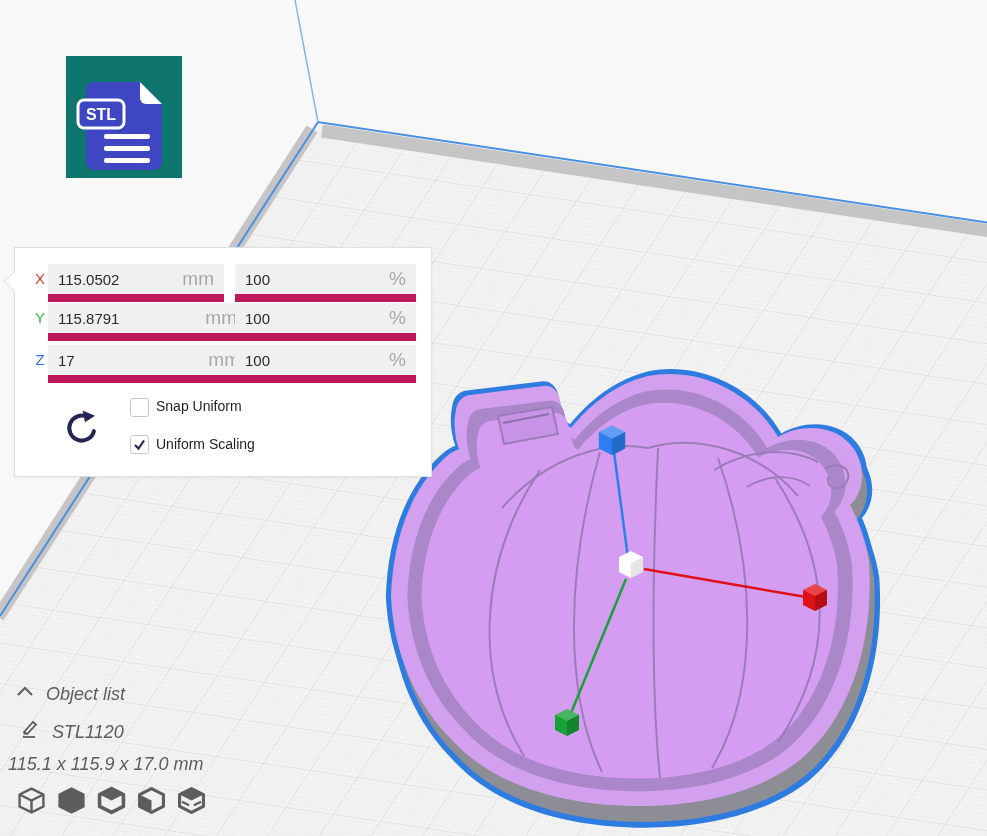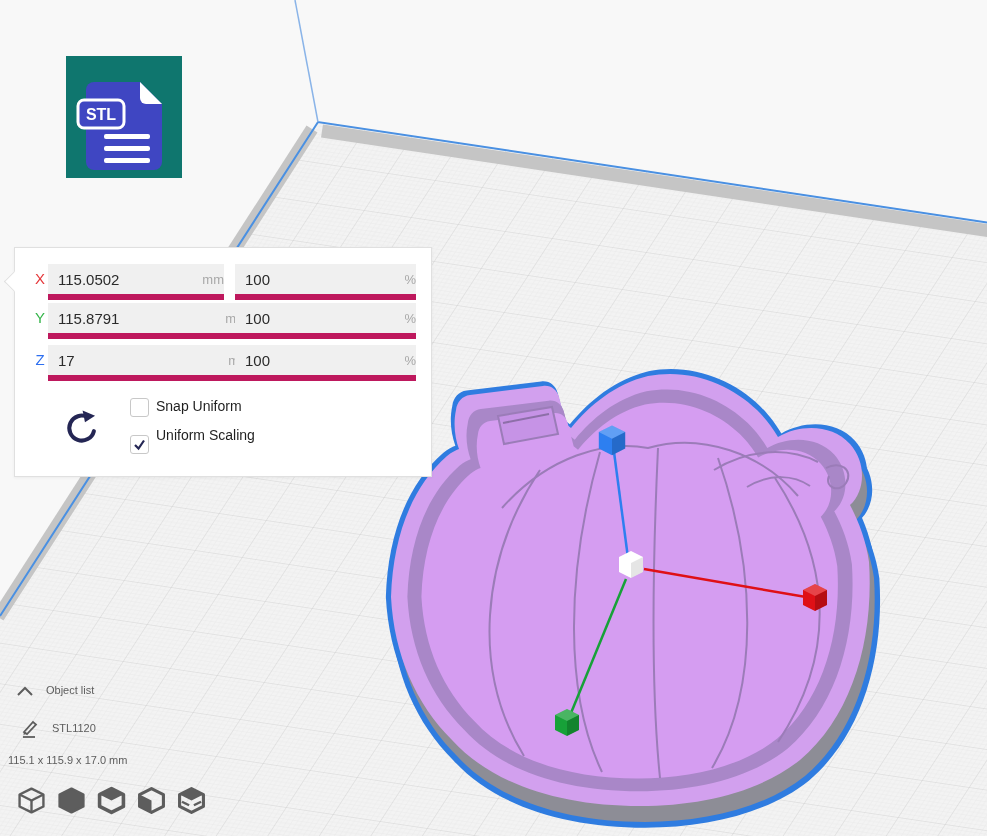--- a/index.html
+++ b/index.html
@@ -21,39 +21,39 @@
     background:#ffffff;border:1px solid #e0e0e0;z-index:3;
     box-shadow:0 1px 3px rgba(0,0,0,0.05);
   }
   .panel-arrow{
     position:absolute;left:-8px;top:26px;width:14px;height:14px;background:#ffffff;
     border-left:1px solid #e0e0e0;border-bottom:1px solid #e0e0e0;
     transform:rotate(45deg);
   }
   .axis-label{position:absolute;width:16px;font-size:15px;line-height:30px;text-align:center;}
   .field{
-    position:absolute;height:30px;background:#f0f0f0;border-bottom:6px solid #be185d;
+    position:absolute;height:30px;background:#f0f0f0;border-bottom:8px solid #be185d;
     display:flex;align-items:center;
   }
   .field input{
     border:none;background:transparent;outline:none;flex:1;min-width:0;
     font:15px "Liberation Sans", sans-serif;color:#2b2b2b;padding:0 4px 0 10px;
   }
-  .field .unit{font-size:13px;color:#a8a8a8;}
+  .field .unit{font-size:19px;color:#a8a8a8;padding-right:10px;}
   .cb{
     position:absolute;left:115px;width:17px;height:17px;background:#fff;
     border:1px solid #c8c8c8;border-radius:3px;cursor:pointer;
   }
   .cb svg{position:absolute;left:1px;top:1px;opacity:0;}
   .cb[data-checked="true"] svg{opacity:1;}
   .cb-label{position:absolute;left:141px;font-size:14px;color:#1f1f1f;line-height:17px;}
   .reset-btn{position:absolute;left:48px;top:160px;width:38px;height:38px;cursor:pointer;}
 
   
-  .ol-text{position:absolute;font-size:11px;color:#5d5d5d;z-index:2;}
+  .ol-text{position:absolute;font-size:18px;color:#5d5d5d;z-index:2;font-style:italic;}
   .ol-icon{position:absolute;z-index:2;}
   .mesh-toolbar{position:absolute;left:16px;top:786px;display:flex;gap:9px;z-index:2;}
   .mesh-toolbar .mt{width:31px;height:29px;cursor:pointer;}
 </style>
 </head>
 <body>
 
 <svg id="scene" width="987" height="836" viewBox="0 0 987 836">
   <defs>
     <pattern id="grid" width="10" height="10" patternUnits="userSpaceOnUse" patternTransform="matrix(4.7,0.7,-2.4,3.7,318,122)">
@@ -194,21 +194,21 @@
         <polyline points="3,8 6.5,11.5 12,3.5" stroke="#242654" stroke-width="2.2" fill="none"></polyline>
       </svg>
   </div>
   <div class="cb-label" style="top:150px;">Snap Uniform</div>
 
   <div class="cb" style="top:187px;" data-checked="true">
     <svg width="15" height="15" viewBox="0 0 15 15">
         <polyline points="3,8 6.5,11.5 12,3.5" stroke="#242654" stroke-width="2.2" fill="none"></polyline>
       </svg>
   </div>
-  <div class="cb-label" style="top:179px;">Uniform Scaling</div>
+  <div class="cb-label" style="top:188px;">Uniform Scaling</div>
 </div>
 
 <svg class="ol-icon" style="left:16px;top:686px;" width="18" height="11" viewBox="0 0 18 11">
   <polyline points="2,9 9,2 16,9" stroke="#5d5d5d" stroke-width="2" fill="none"></polyline>
 </svg>
 <div class="ol-text" style="left:46px;top:684px;">Object list</div>
 
 <svg class="ol-icon" style="left:20px;top:719px;" width="20" height="20" viewBox="0 0 20 20">
   <path d="M4,13 L13,3 L16,5.5 L7,15 Z" fill="none" stroke="#5d5d5d" stroke-width="1.8"></path>
   <path d="M4,13 L3.4,15.8 L7,15 Z" fill="#5d5d5d"></path>

